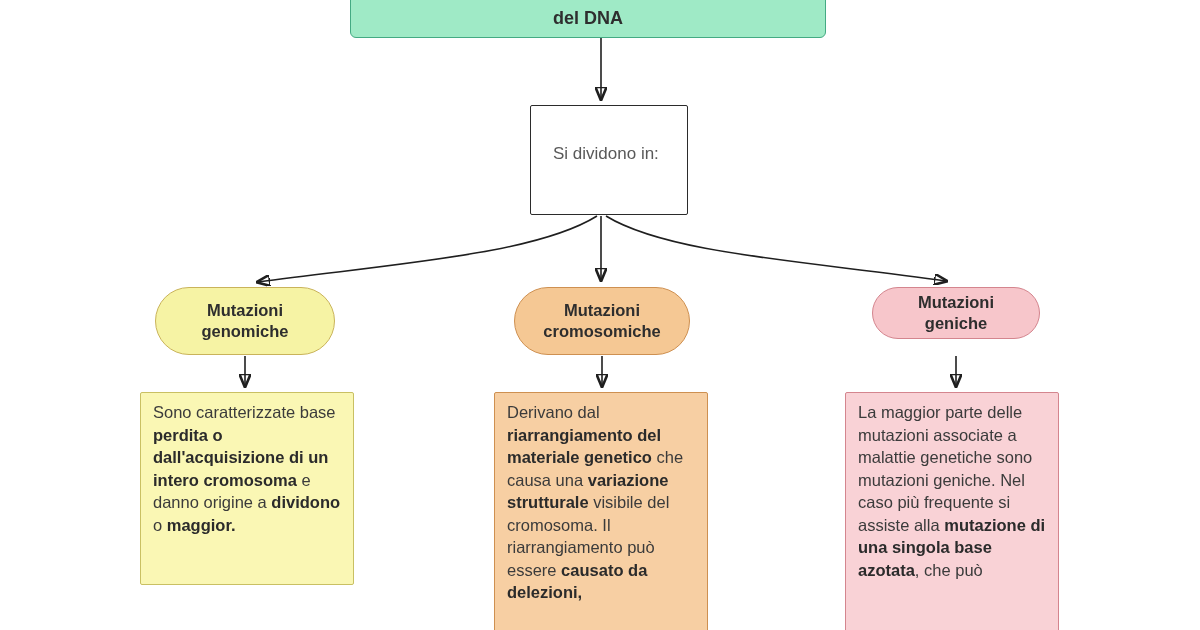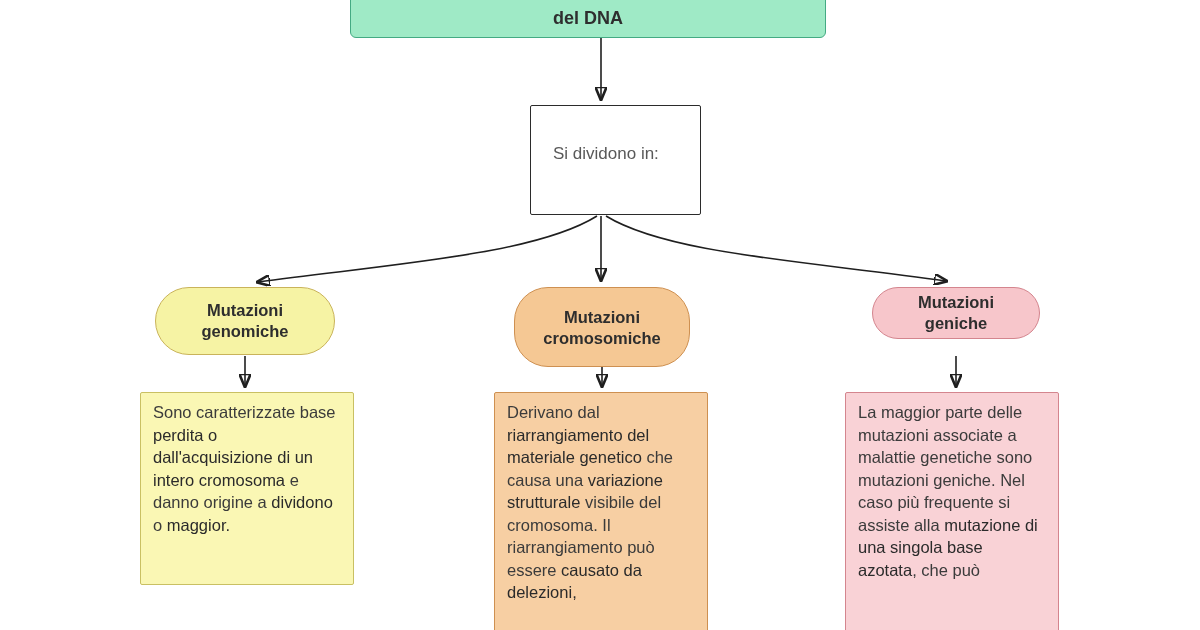--- a/index.html
+++ b/index.html
@@ -43,21 +43,21 @@
     align-items: flex-end;
     justify-content: center;
     padding-bottom: 8px;
     font-size: 18px;
     font-weight: 700;
     color: #2e2e2e;
   }
   .divider-box {
     left: 530px;
     top: 105px;
-    width: 171px;
+    width: 158px;
     height: 110px;
     background: #ffffff;
     border: 1px solid #2b2b2b;
     border-radius: 2px;
     padding: 36px 18px 0 22px;
     font-size: 17px;
     line-height: 23px;
     color: #595959;
   }
   .pill {
@@ -68,33 +68,33 @@
     text-align: center;
     font-size: 16.5px;
     line-height: 21px;
     font-weight: 700;
     color: #2e2e2e;
     background: var(--pill-fill, #eee);
     border: 1.5px solid var(--pill-border, #999);
     padding: 17px 14px;
   }
   #pill-0 { left: 155px; top: 287px; width: 180px; height: 68px; }
-  #pill-1 { left: 514px; top: 287px; width: 176px; height: 80px; align-items: flex-end; }
+  #pill-1 { left: 514px; top: 287px; width: 176px; height: 68px; }
   #pill-2 { left: 872px; top: 287px; width: 168px; height: 52px; }
   .textbox {
     background: var(--box-fill, #f5f5f5);
     border: 1px solid var(--box-border, #999);
     border-radius: 2px;
     padding: 8px 12px;
     font-size: 16.5px;
     line-height: 22.5px;
     color: #3b3b3b;
     overflow: hidden;
   }
-  .textbox .b { font-weight: 400; color: #2b2b2b; }
+  .textbox .b { font-weight: 700; color: #2b2b2b; }
   #textbox-0 { left: 140px; top: 392px; width: 214px; height: 193px; }
   #textbox-1 { left: 494px; top: 392px; width: 214px; height: 260px; }
   #textbox-2 { left: 845px; top: 392px; width: 214px; height: 260px; }
 </style>
 </head>
 <body>
 
 <div class="canvas">
 
   <svg class="overlay" width="1200" height="630" viewBox="0 0 1200 630" aria-hidden="true">

